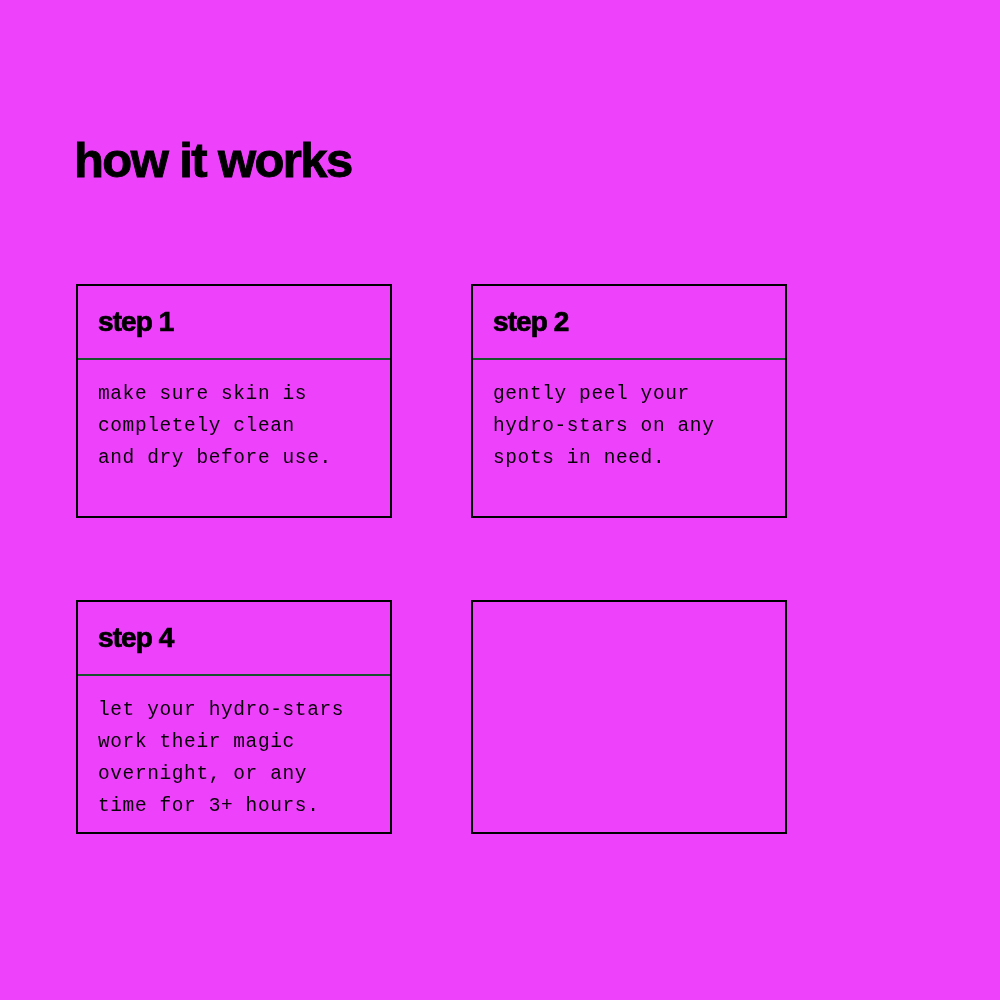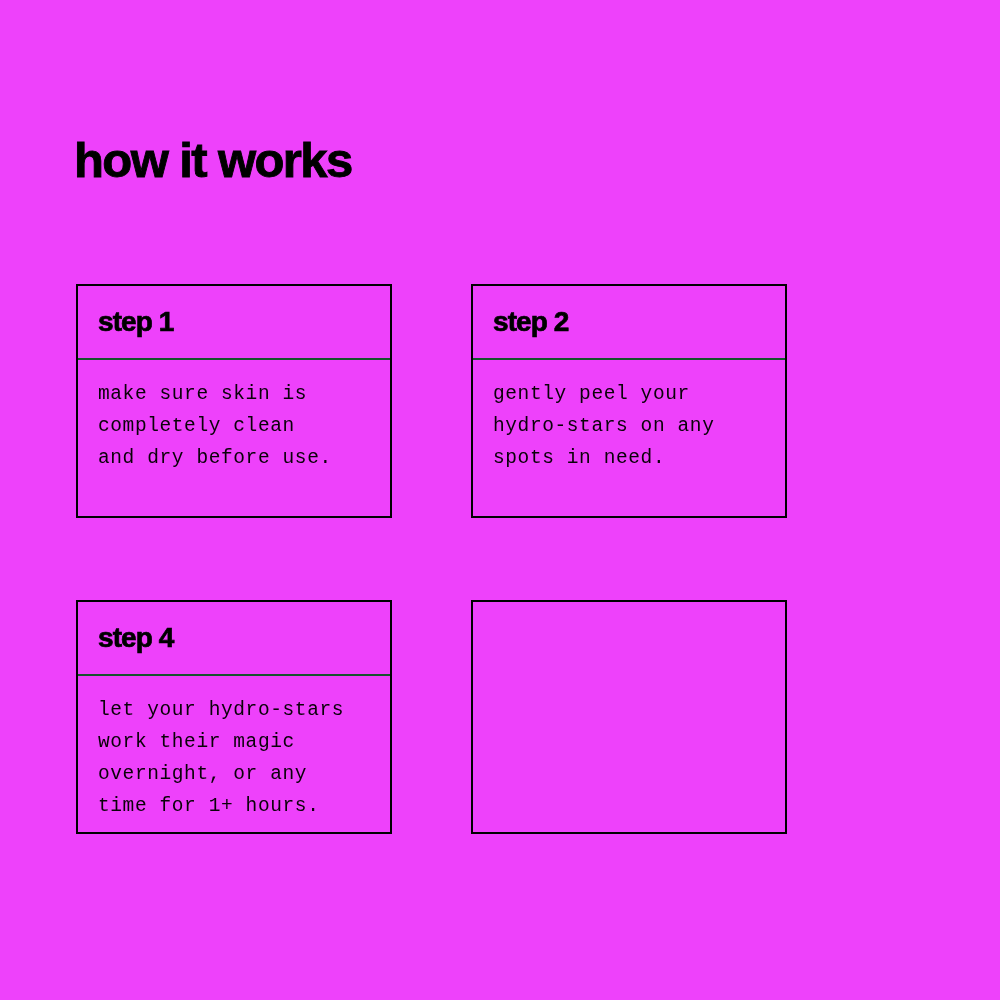--- a/index.html
+++ b/index.html
@@ -141,21 +141,21 @@
     <div class="card-row row-2">
 
       <div class="step-card h-234">
         <div class="card-header">
           <span class="card-header-label">step 4</span>
         </div>
         <div class="card-body">
           <p class="card-body-text">let your hydro-stars
 work their magic
 overnight, or any
-time for 1+ hours.</p>
+time for 3+ hours.</p>
         </div>
       </div>
 
       <div class="step-card h-234">
       </div>
 
     </div>
 
   </div>
 

